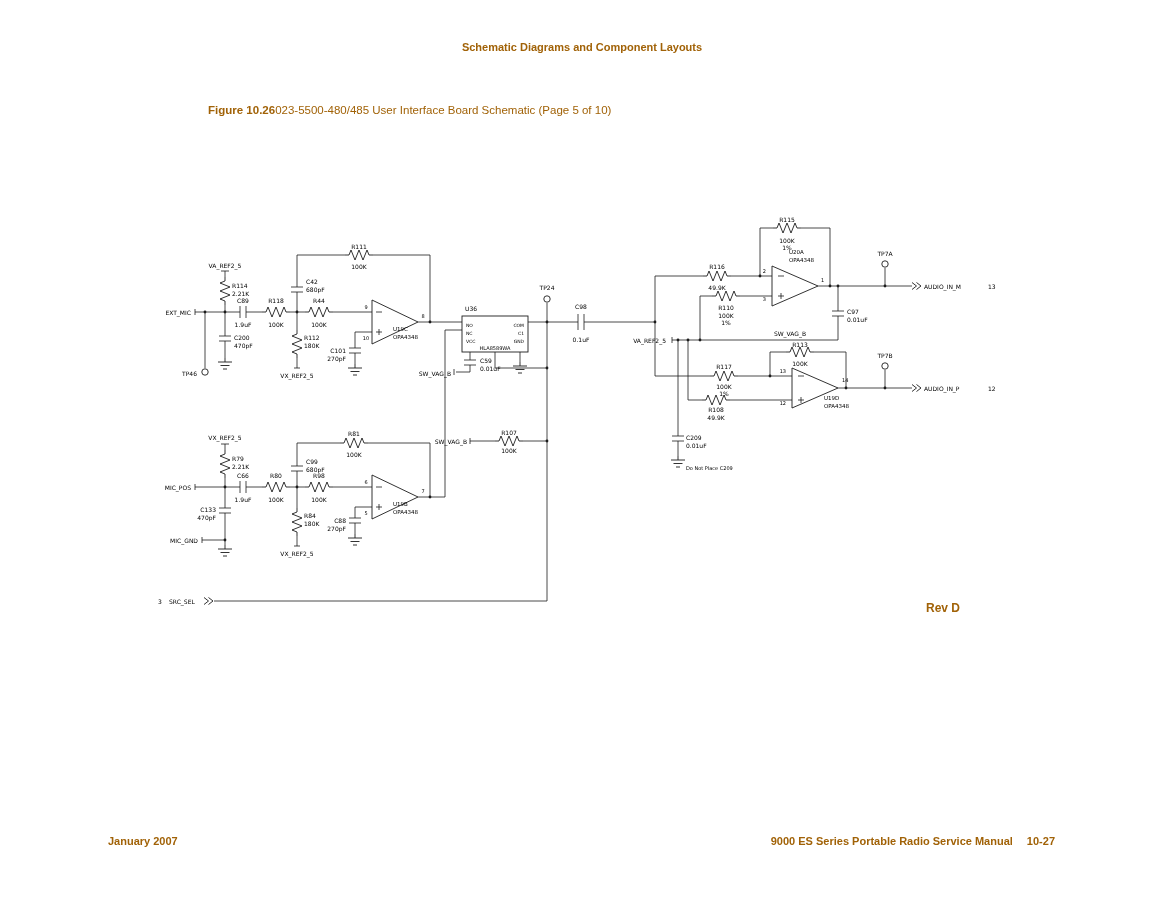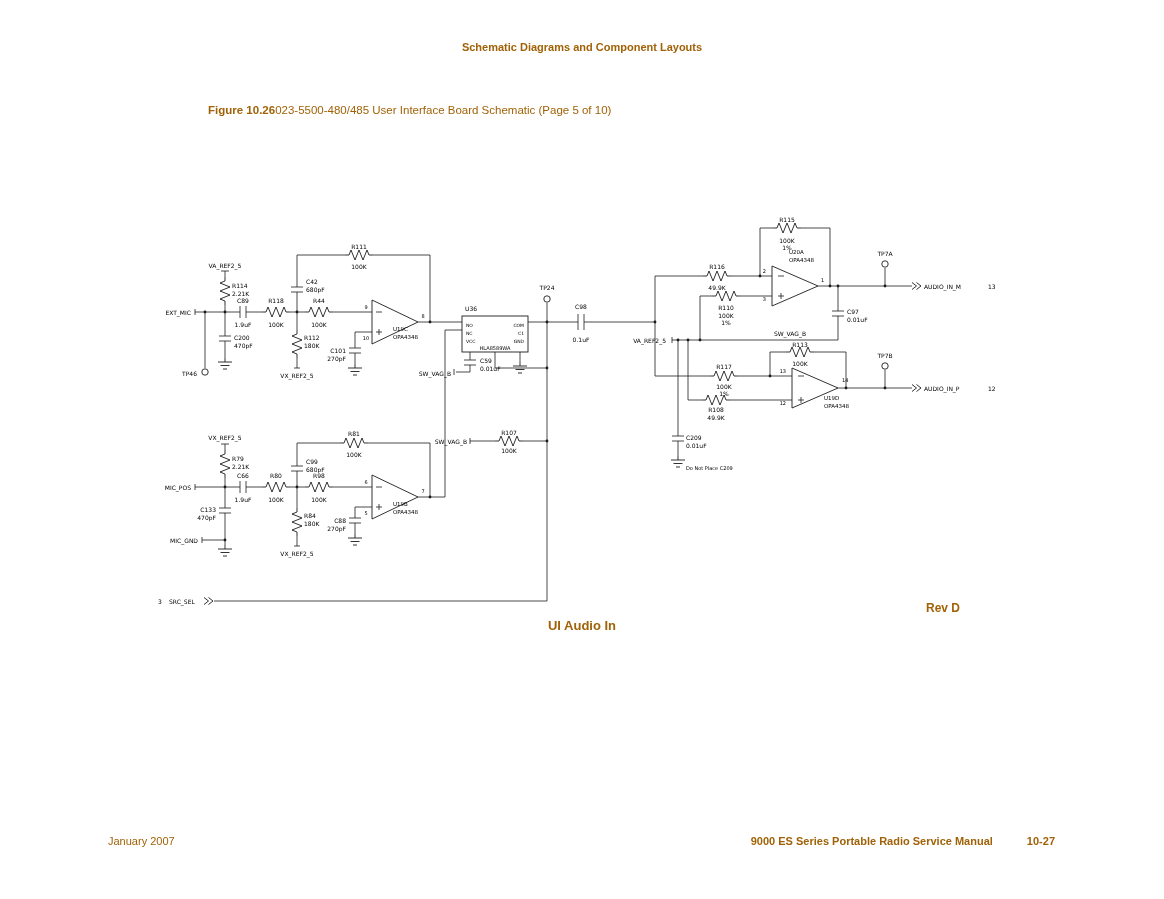--- a/index.html
+++ b/index.html
@@ -4,23 +4,23 @@
 <style>
   *{margin:0;padding:0;box-sizing:border-box}
   html,body{background:#ffffff}
   body{font-family:"Liberation Sans",sans-serif}
   .page{position:relative;width:1164px;height:899px;background:#ffffff;overflow:hidden;color:#a16207}
   .header{position:absolute;top:41px;left:0;width:100%;text-align:center;font-size:11px;font-weight:bold}
   .caption{position:absolute;top:104px;left:208px;font-size:11.5px;white-space:nowrap}
   .fig-label{font-weight:bold;margin-right:0}
   .diagram-title{position:absolute;top:618px;left:0;width:100%;text-align:center;font-weight:bold;font-size:13px}
   .rev{position:absolute;top:601px;left:926px;font-size:12px;font-weight:bold}
-  .footer-left{position:absolute;top:835px;left:108px;font-size:11px;font-weight:normal}
+  .footer-left{position:absolute;top:835px;left:108px;font-size:11px;font-weight:bold}
   .footer-right{position:absolute;top:835px;right:109px;font-size:11px;font-weight:bold;white-space:nowrap}
-  .footer-right .pagenum{margin-left:34px}
+  .footer-right .pagenum{margin-left:14px}
   svg.schem{position:absolute;top:0;left:0}
   svg text{font-family:"DejaVu Sans",sans-serif;fill:#000}
   .wire{stroke:#1c1c1c;stroke-width:0.8;fill:none}
   .sym{stroke:#1c1c1c;stroke-width:0.9;fill:none}
   .dot{fill:#1c1c1c;stroke:none}
 </style>
 </head>
 <body>
 
 <div class="page">
@@ -259,20 +259,19 @@
       <text x="786" y="405" text-anchor="end" font-size="5">12</text>
       <text x="842" y="382" text-anchor="start" font-size="5">14</text>
       <text x="885" y="358" text-anchor="middle" font-size="6">TP7B</text>
       <text x="924" y="391" text-anchor="start" font-size="6">AUDIO_IN_P</text>
       <text x="988" y="391" text-anchor="start" font-size="6">12</text>
       <text x="686" y="440" text-anchor="start" font-size="6">C209</text>
       <text x="686" y="448" text-anchor="start" font-size="6">0.01uF</text>
       <text x="686" y="470" text-anchor="start" font-size="5">Do Not Place C209</text>
     </svg>
 
-  <div class="diagram-title">UI Audio In</div>
   <div class="rev">Rev D</div>
   <div class="footer-left">January 2007</div>
   <div class="footer-right">
     <span>9000 ES Series Portable Radio Service Manual</span><span class="pagenum">10-27</span>
   </div>
 
 </div>
 
 </body></html>

